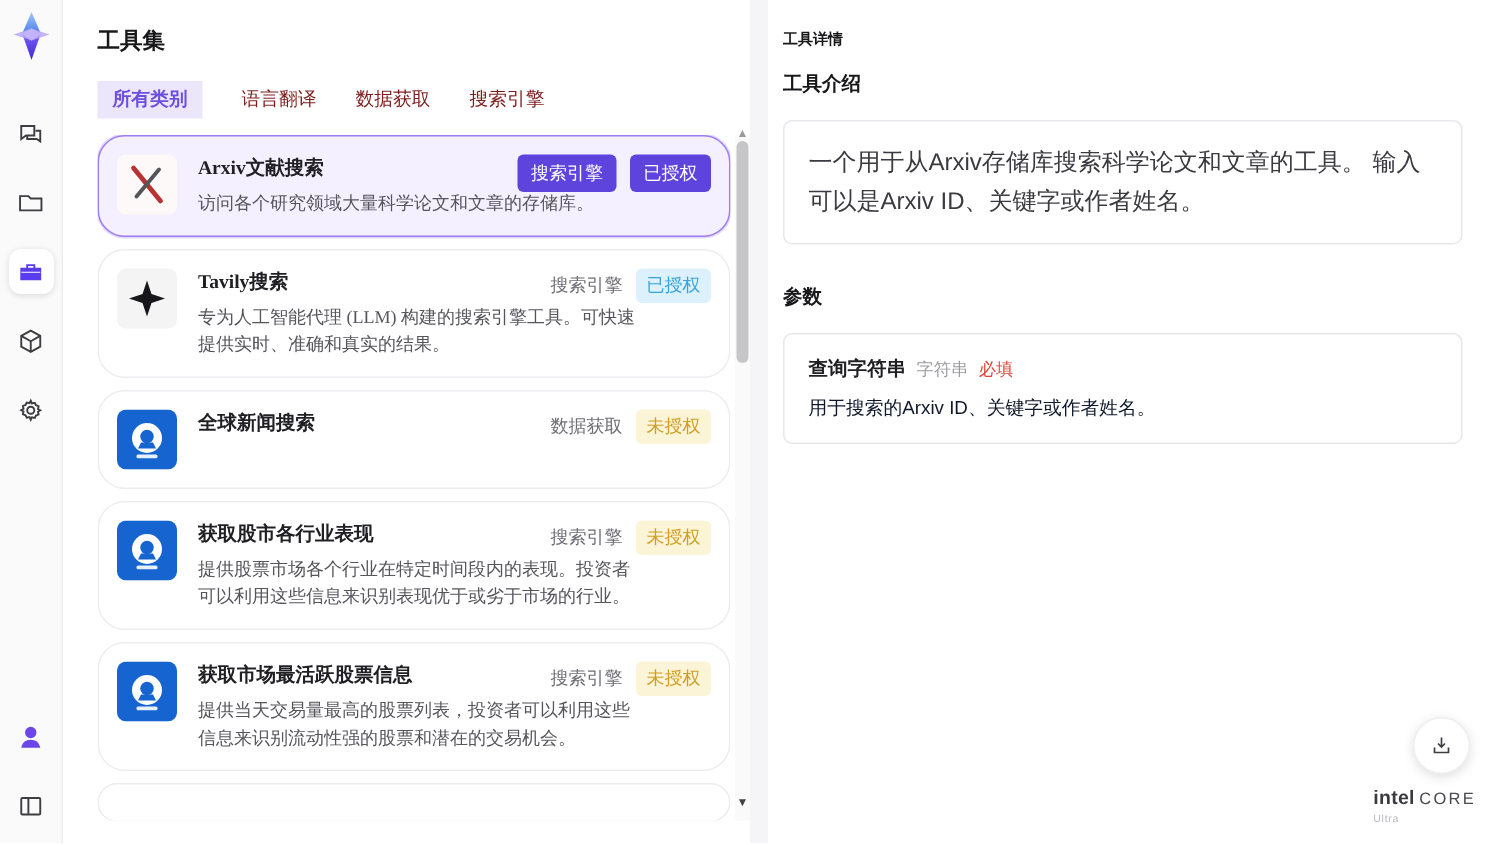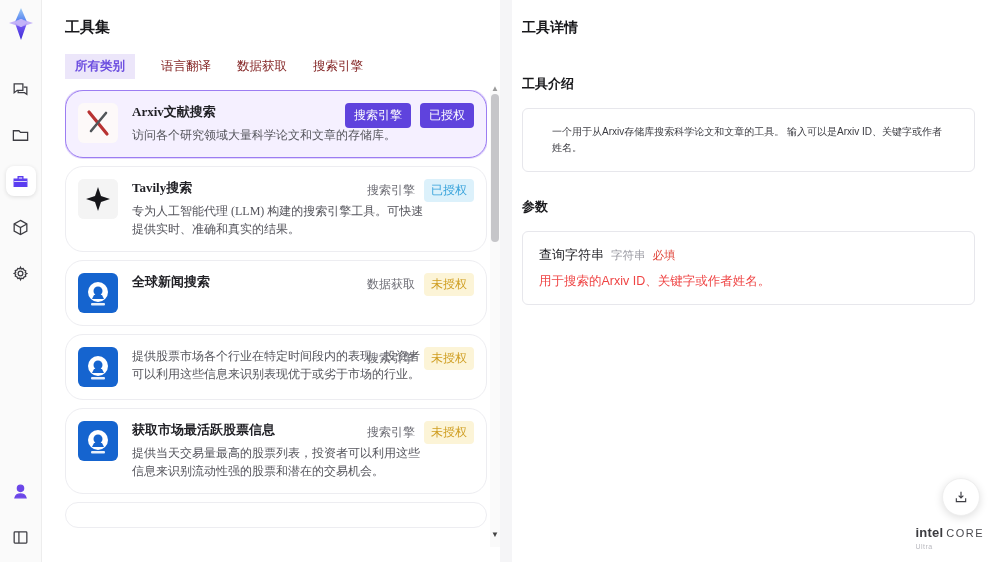--- a/index.html
+++ b/index.html
@@ -48,30 +48,30 @@
   .sb-thumb { position:absolute; top:4px; left:1px; width:8px; height:148px; background:#c6c6c9; border-radius:4px; }
   .sb-up, .sb-down { position:absolute; left:0; width:10px; text-align:center; font-size:8px; color:#444; }
   .sb-up { top:-6px; color:#9a9a9a; }
   .sb-down { bottom:8px; }
 
   
   .divider { position:absolute; left:500px; top:0; width:12px; height:100%; background:#f5f5f7; }
 
   
   .detail { position:absolute; left:512px; top:0; width:488px; height:100%; background:#fff; padding:19px 25px 0 10px; }
-  .detail h2 { font-size:14px; font-weight:bold; color:#18181b; margin-bottom:38px; }
+  .detail h2 { font-size:10px; font-weight:bold; color:#18181b; margin-bottom:14px; }
   .detail h3 { font-size:13px; font-weight:bold; color:#18181b; margin-bottom:15px; }
-  .info-box { border:1px solid #e7e7ec; border-radius:6px; padding:15px 29px; font-size:10px;
+  .info-box { border:1px solid #e7e7ec; border-radius:6px; padding:15px 16px; font-size:16px;
               color:#3a3a40; line-height:1.6; margin-bottom:26px; background:#fff; }
   .param-box { border:1px solid #e7e7ec; border-radius:6px; padding:14px 16px; background:#fff; }
   .param-head { display:flex; align-items:baseline; gap:7px; margin-bottom:9px; }
-  .param-name { font-size:13px; font-weight:normal; color:#1f1f24; }
+  .param-name { font-size:13px; font-weight:bold; color:#1f1f24; }
   .param-type { font-size:11.5px; color:#9a9aa2; }
   .param-req  { font-size:11.5px; color:#e0453a; }
-  .param-desc { font-size:12.5px; color:#ef4444; }
+  .param-desc { font-size:12.5px; color:#0f172a; }
 
   
   .fab { position:absolute; right:20px; bottom:46px; width:38px; height:38px; border-radius:50%;
          background:#fff; border:1px solid #efefef; box-shadow:0 2px 8px rgba(0,0,0,.13);
          display:flex; align-items:center; justify-content:center; cursor:pointer; }
   .fab svg { width:16px; height:16px; stroke:#3d3d43; fill:none; stroke-width:1.7; }
   .brand { position:absolute; right:16px; bottom:12px; text-align:left; line-height:1; }
   .brand .b1 { font-size:13px; font-weight:bold; color:#3b3b3f; letter-spacing:.2px; }
   .brand .b2 { font-size:11px; color:#4a4a4f; letter-spacing:1.5px; margin-left:3px; }
   .brand .b3 { display:block; margin-top:3px; font-size:7px; color:#b9b9bf; letter-spacing:.5px; }
@@ -206,20 +206,21 @@
   <div class="card">
     <div class="tool-icon">
               <svg viewBox="0 0 40 40" style="width:40px;height:40px;background:#1564cf">
                 <circle cx="20" cy="19" r="10" fill="#fff"></circle>
                 <circle cx="20" cy="18" r="4.5" fill="#1564cf"></circle>
                 <path d="M16 22h8l2 4h-12z" fill="#1564cf"></path>
                 <rect x="13" y="30" width="14" height="2.5" rx="1" fill="#ffffff" opacity=".9"></rect>
               </svg>
             </div>
     <div class="tool-body">
+      <div class="tool-name">获取股市各行业表现</div>
       <div class="tool-desc">提供股票市场各个行业在特定时间段内的表现。投资者可以利用这些信息来识别表现优于或劣于市场的行业。</div>
     </div>
     <div class="tool-tags">
       <span class="t-cat tag-cat-plain">搜索引擎</span>
       <span class="t-status badge warn">未授权</span>
     </div>
   </div>
 
   <div class="card">
     <div class="tool-icon">

